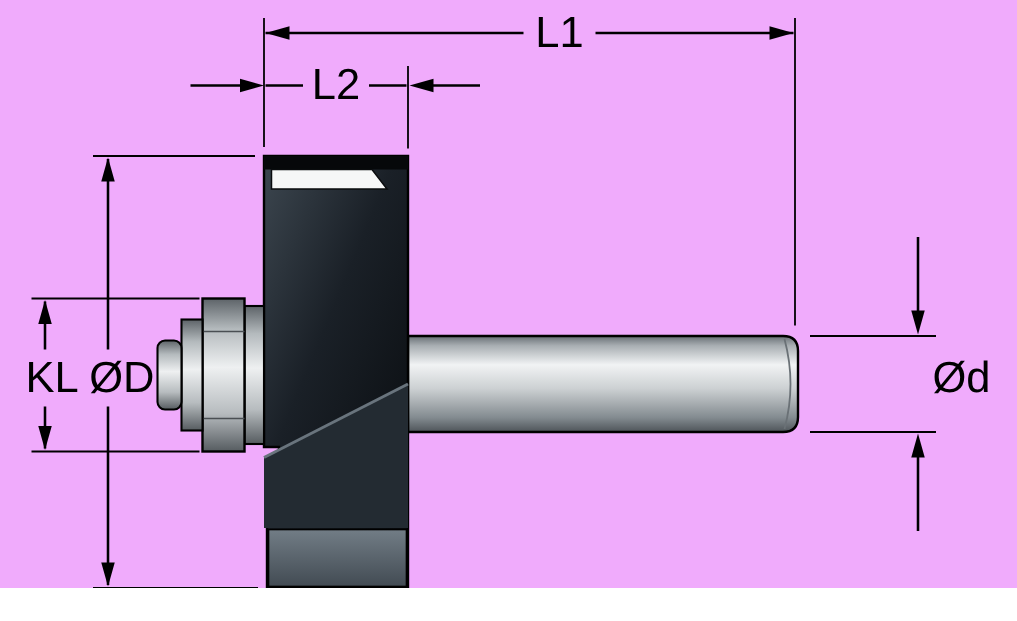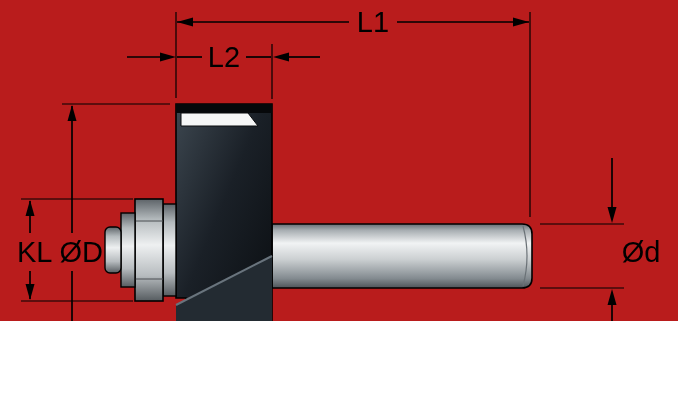--- a/index.html
+++ b/index.html
@@ -1,20 +1,20 @@
 <!DOCTYPE html>
 <html><head>
 <meta charset="utf-8">
 <style>
   html, body { margin: 0; padding: 0; background: #ffffff; }
   .canvas {
     position: relative;
     width: 678px;
-    height: 321px;
-    background: #b91c1c;
+    height: 392px;
+    background: #f0abfc;
     overflow: hidden;
   }
   .dim-label {
     font-family: "Liberation Sans", sans-serif;
     font-size: 29px;
     fill: #000000;
   }
   .dim-line   { stroke: #000000; stroke-width: 1.7; fill: none; }
   .ext-line   { stroke: #000000; stroke-width: 1.2; fill: none; }
   .arrowhead  { fill: #000000; stroke: none; }

